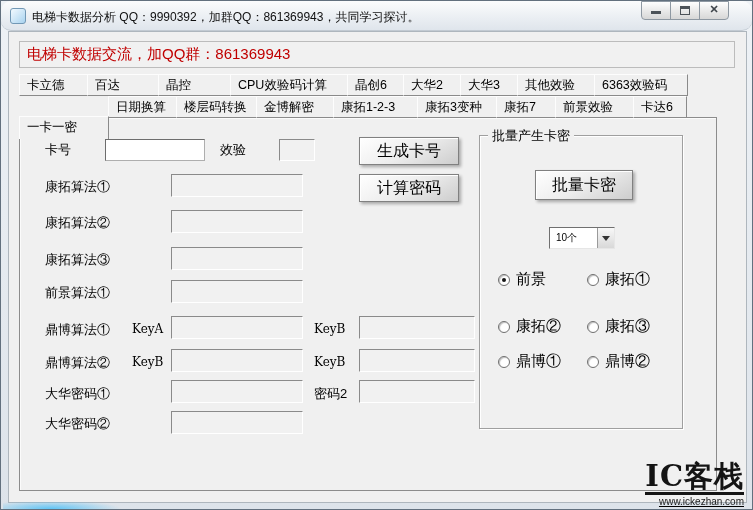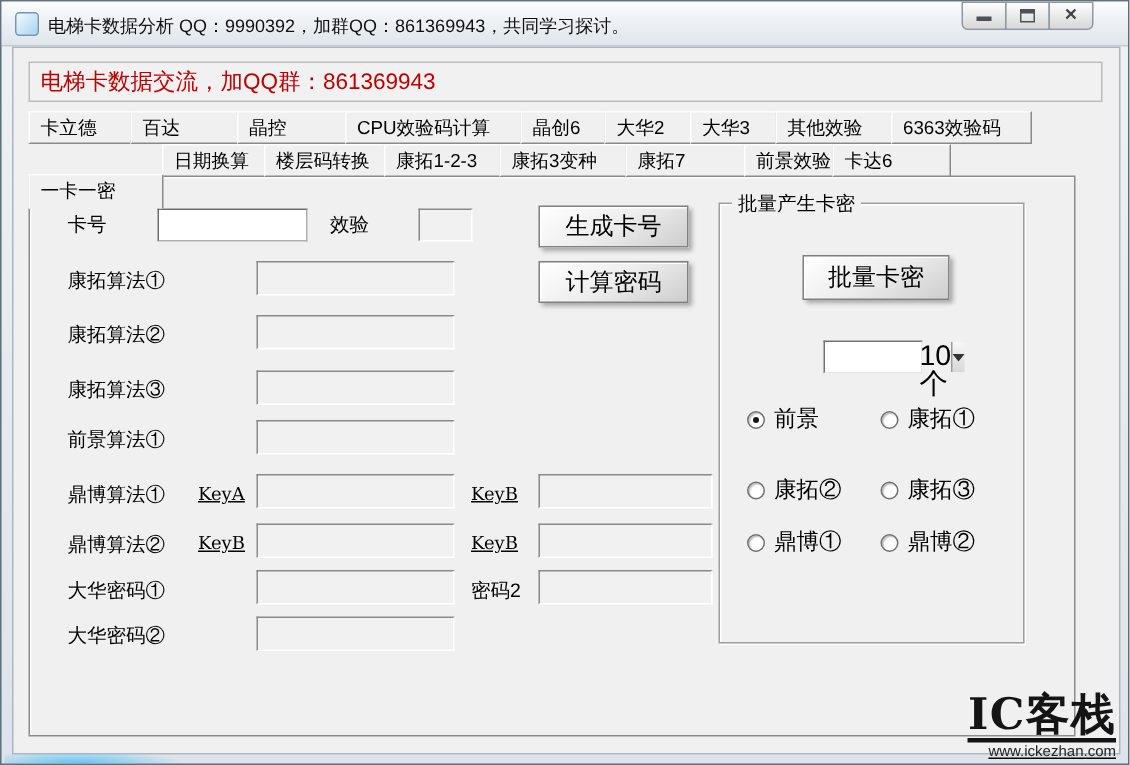--- a/index.html
+++ b/index.html
@@ -3,21 +3,21 @@
 <meta charset="utf-8">
 <style>
   html,body{margin:0;padding:0;background:#c8c8c8;}
   *{box-sizing:border-box;}
   .window{position:relative;width:753px;height:510px;font-family:"Liberation Sans",sans-serif;
     background:linear-gradient(#eef2f6,#dde3ea);border:1px solid #62707e;overflow:hidden;}
   .window::after{content:"";position:absolute;left:2px;bottom:0;width:150px;height:7px;
     background:radial-gradient(70px 9px at 48px 100%,#5ec4f5,rgba(94,196,245,0));pointer-events:none;z-index:40;}
   
   .titlebar{position:absolute;left:0;top:0;width:100%;height:30px;
-    background:linear-gradient(#fbfcfd,#ebeff3 55%,#dfe5ec);border-bottom:1px solid #c2cad2;}
+    background:linear-gradient(#fbfcfd,#ebeff3 55%,#dfe5ec);border-bottom:1px solid #c2cad2;border-radius:10px;}
   .app-icon{position:absolute;left:9px;top:7px;width:16px;height:16px;border-radius:3px;
     background:linear-gradient(135deg,#f3faff,#a9d3ef);border:1px solid #7298b5;}
   .title-text{position:absolute;left:31px;top:8px;font-size:12px;color:#101010;white-space:nowrap;}
   .cap-btns{position:absolute;top:0;right:23px;display:flex;z-index:5;}
   .cap{width:30px;height:19px;background:linear-gradient(#ffffff,#ececec 45%,#d7d7d7);
     border:1px solid #8e98a2;margin-left:-1px;position:relative;cursor:pointer;}
   .cap:first-child{border-radius:0 0 0 4px;}
   .cap:last-child{border-radius:0 0 4px 0;}
   .glyph-min{position:absolute;left:9px;top:9px;width:10px;height:3px;background:#4c5258;}
   .glyph-max{position:absolute;left:9px;top:4px;width:10px;height:9px;border:1px solid #4c5258;border-top-width:3px;}
@@ -38,33 +38,33 @@
   .tr1 .tab:nth-child(1){width:69px}.tr1 .tab:nth-child(2){width:72px}.tr1 .tab:nth-child(3){width:73px}
   .tr1 .tab:nth-child(4){width:118px}.tr1 .tab:nth-child(5){width:57px}.tr1 .tab:nth-child(6){width:58px}
   .tr1 .tab:nth-child(7){width:58px}.tr1 .tab:nth-child(8){width:78px}.tr1 .tab:nth-child(9){width:94px}
   .tr2 .tab:nth-child(1){width:90px}.tr2 .tab:nth-child(2){width:69px}.tr2 .tab:nth-child(3){width:81px}
   .tr2 .tab:nth-child(4){width:78px}.tr2 .tab:nth-child(5){width:85px}.tr2 .tab:nth-child(6){width:80px}
   .tr2 .tab:nth-child(7){width:60px}.tr2 .tab:nth-child(8){width:79px}.tr2 .tab:nth-child(9){width:54px}
   
   .page{position:absolute;left:18px;top:116px;width:698px;height:374px;background:#f0f0f0;
     border:1px solid #8c8c8c;box-shadow:inset 1px 1px 0 #fbfbfb;z-index:2;}
   .lbl{position:absolute;font-size:13px;color:#000;white-space:nowrap;}
-  .key{position:absolute;font-size:12px;font-family:"DejaVu Serif",serif;color:#000;white-space:nowrap;text-decoration:underline;}
+  .key{position:absolute;font-size:12px;font-family:"DejaVu Serif",serif;color:#000;white-space:nowrap;}
   .inp{position:absolute;height:23px;background:#f1f1f1;border:1px solid;border-color:#8a8a8a #ffffff #ffffff #8a8a8a;
     font-size:13px;padding:0 3px;outline:none;font-family:"Liberation Sans",sans-serif;}
   .inp.white{background:#ffffff;border-color:#6d6d6d #aeaeae #aeaeae #6d6d6d;}
   .btn3d{position:absolute;display:flex;align-items:center;justify-content:center;font-size:16px;color:#000;
     background:linear-gradient(150deg,#ffffff,#ededed 50%,#cdcdcd);border:1px solid #808080;
     box-shadow:2px 2px 3px rgba(0,0,0,.3), inset 1px 1px 0 #fff;cursor:pointer;}
   .groupbox{position:absolute;left:459px;top:17px;width:204px;height:294px;
     border:1px solid #9f9f9f;box-shadow:inset 1px 1px 0 #fff,1px 1px 0 #fff;}
   .gb-title{position:absolute;left:8px;top:-9px;background:#f0f0f0;padding:0 4px;font-size:13px;white-space:nowrap;}
   .combo{position:absolute;left:529px;top:109px;width:66px;height:22px;background:#fff;
     border:1px solid;border-color:#707070 #e6e6e6 #e6e6e6 #707070;display:flex;cursor:pointer;}
-  .combo-value{flex:1;font-size:19px;line-height:19px;padding-left:16px;margin-left:47px;}
+  .combo-value{flex:1;font-size:10px;line-height:19px;padding-left:6px;}
   .combo-btn{width:17px;background:linear-gradient(#f8f8f8,#d8d8d8);border-left:1px solid #9a9a9a;
     display:flex;align-items:center;justify-content:center;}
   .arrow-down{width:0;height:0;border-left:4px solid transparent;border-right:4px solid transparent;border-top:5px solid #333;}
   .radio{position:absolute;display:flex;align-items:center;gap:6px;font-size:15px;cursor:pointer;white-space:nowrap;}
   .rdot{width:12px;height:12px;border-radius:50%;background:#fff;border:1px solid #6f6f6f;
     box-shadow:inset 1px 1px 1px rgba(0,0,0,.25);position:relative;flex:0 0 12px;}
   .rdot.on::after{content:"";position:absolute;left:3px;top:3px;width:4px;height:4px;border-radius:50%;background:#161616;}
   .logo{position:absolute;right:8px;bottom:2px;text-align:right;z-index:30;text-decoration:underline;}
   .logo-text{display:inline-block;font-family:"DejaVu Serif",serif;font-weight:bold;font-size:29px;line-height:31px;
     color:#141414;border-bottom:3px solid #141414;letter-spacing:1px;}
@@ -105,20 +105,21 @@
     <div class="tab">晶创6</div>
     <div class="tab">大华2</div>
     <div class="tab">大华3</div>
     <div class="tab">其他效验</div>
     <div class="tab">6363效验码</div>
   </div>
   <div class="tabrow tr2">
     <div class="tab active">一卡一密</div>
     <div class="tab">日期换算</div>
     <div class="tab">楼层码转换</div>
+    <div class="tab">金博解密</div>
     <div class="tab">康拓1-2-3</div>
     <div class="tab">康拓3变种</div>
     <div class="tab">康拓7</div>
     <div class="tab">前景效验</div>
     <div class="tab">卡达6</div>
   </div>
 
   <div class="page">
 
     <div class="lbl" style="left:25px;top:23px">卡号</div>

